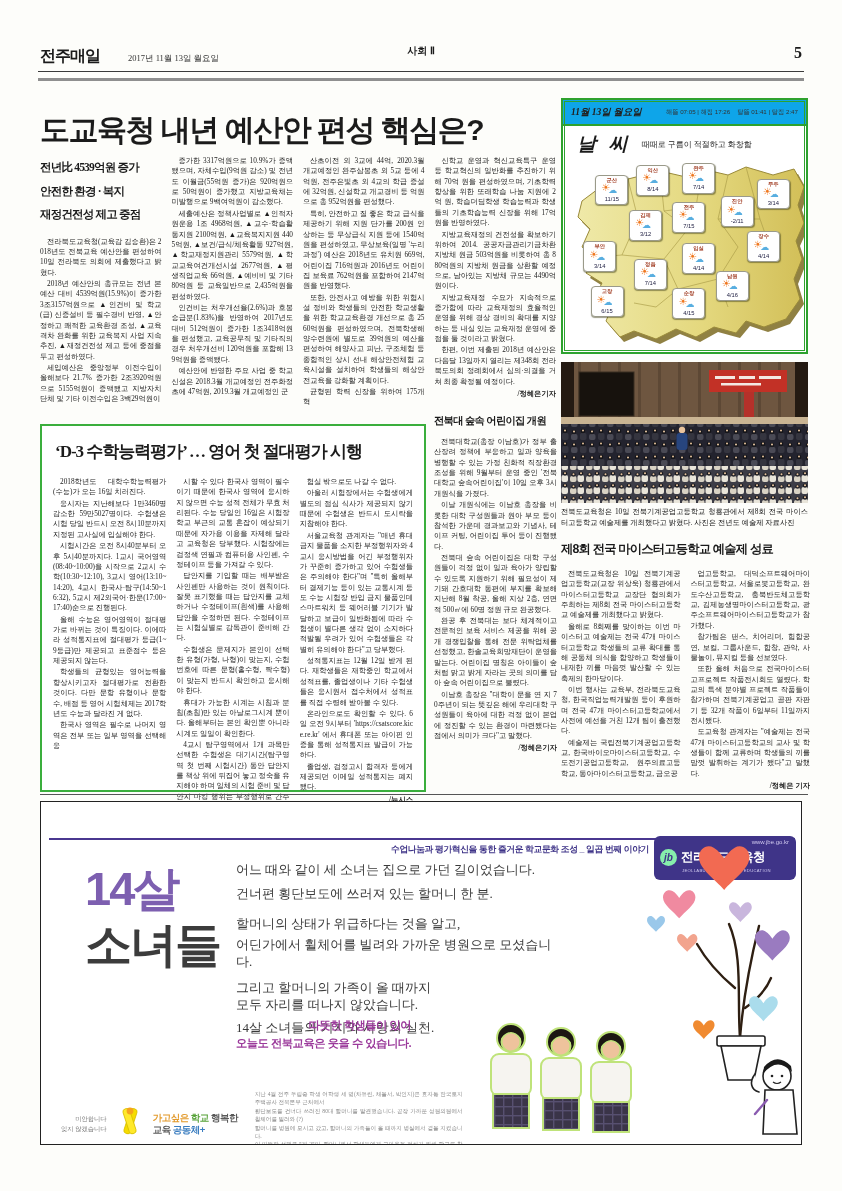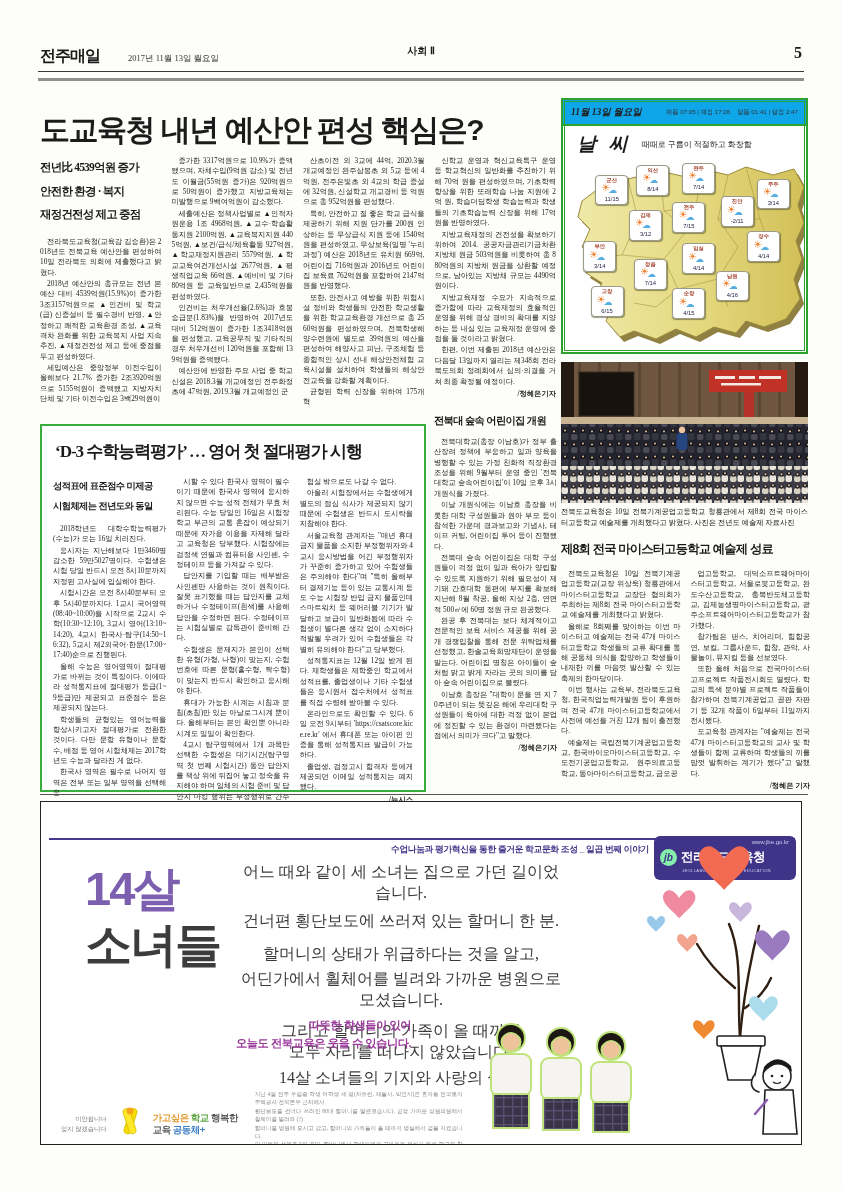--- a/index.html
+++ b/index.html
@@ -82,21 +82,21 @@
   .ad-logo .emblem{width:17px;height:17px;border-radius:50%;background:#86efac;color:#3f3488;
                    font-weight:900;font-style:italic;font-size:10px;display:flex;
                    align-items:center;justify-content:center;}
   .ad-logo .nm{font-size:12.5px;font-weight:900;letter-spacing:-0.5px;}
   .ad-logo .sub{position:absolute;left:28px;top:32px;font-size:4.2px;color:#cfc8ee;letter-spacing:0.3px;}
   .ad-title1{position:absolute;left:44px;top:56px;font-family:"Liberation Sans",sans-serif;
              font-size:47px;font-weight:900;color:#7d5fb0;letter-spacing:-2px;}
   .ad-title2{position:absolute;left:44px;top:112px;font-family:"Liberation Sans",sans-serif;
              font-size:47px;font-weight:900;color:#3c3c3c;letter-spacing:-2px;}
   .ad-story{position:absolute;left:195px;top:60px;width:330px;}
-  .ad-story p{margin:0;font-size:16px;color:#3a3a3a;line-height:1.3;text-align:center;}
+  .ad-story p{margin:0;font-size:13px;color:#3a3a3a;line-height:1.3;}
   .ad-hl{position:absolute;left:195px;top:216px;text-align:right;}
   .ad-hl p{margin:0 0 3px 0;font-family:"Liberation Sans",sans-serif;font-size:11.3px;
            font-weight:800;color:#9b3a9b;letter-spacing:-0.5px;}
   .ad-footer{position:absolute;left:20px;top:288px;display:flex;align-items:center;gap:10px;}
   .ribbon-cap{font-size:6.3px;color:#777;text-align:right;line-height:1.5;}
   .slogan{width:92px;font-family:"Liberation Sans",sans-serif;font-size:9.5px;font-weight:900;
           letter-spacing:-0.5px;line-height:1.25;}
   .footnote{width:208px;}
   .footnote p{margin:0;font-size:5.6px;color:#888;line-height:1.5;text-align:justify;}
   .girls{position:absolute;left:440px;top:210px;}
@@ -153,25 +153,20 @@
           <p data-interactable="false">한편, 이번 제출된 2018년 예산안은 다음달 13일까지 열리는 제348회 전라북도의회 정례회에서 심의·의결을 거쳐 최종 확정될 예정이다.</p>
         </div>
       <div class="byline" data-interactable="false">/정혜은기자</div>
     </div>
   </div>
 
   <div class="csat" data-interactable="false">
     <div class="csat-headline" data-interactable="false">‘D-3 수학능력평가’ … 영어 첫 절대평가 시행</div>
     <div class="cols">
       <div class="col body-txt" data-interactable="false">
-        <div class="csat-sub" data-interactable="false">
-
-        <div data-interactable="false">성적표에 표준점수 미제공</div>
-            <div data-interactable="false">시험체제는 전년도와 동일</div>
-          </div>
         <div>
             <p data-interactable="false">2018학년도 대학수학능력평가(수능)가 오는 16일 치러진다.</p>
             <p data-interactable="false">응시자는 지난해보다 1만3460명 감소한 59만5027명이다. 수험생은 시험 당일 반드시 오전 8시10분까지 지정된 고사실에 입실해야 한다.</p>
             <p data-interactable="false">시험시간은 오전 8시40분부터 오후 5시40분까지다. 1교시 국어영역(08:40~10:00)을 시작으로 2교시 수학(10:30~12:10), 3교시 영어(13:10~14:20), 4교시 한국사·탐구(14:50~16:32), 5교시 제2외국어·한문(17:00~17:40)순으로 진행된다.</p>
             <p data-interactable="false">올해 수능은 영어영역이 절대평가로 바뀌는 것이 특징이다. 이에따라 성적통지표에 절대평가 등급(1~9등급)만 제공되고 표준점수 등은 제공되지 않는다.</p>
             <p data-interactable="false">학생들의 균형있는 영어능력을 향상시키고자 절대평가로 전환한 것이다. 다만 문항 유형이나 문항 수, 배점 등 영어 시험체제는 2017학년도 수능과 달라진 게 없다.</p>
             <p data-interactable="false">한국사 영역은 필수로 나머지 영역은 전부 또는 일부 영역을 선택해 응</p>
           </div>
       </div>
       <div class="col body-txt" data-interactable="false">

